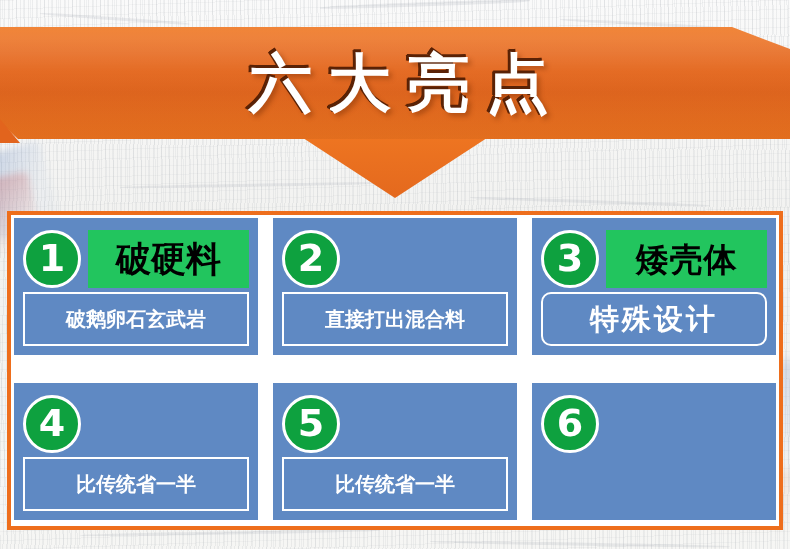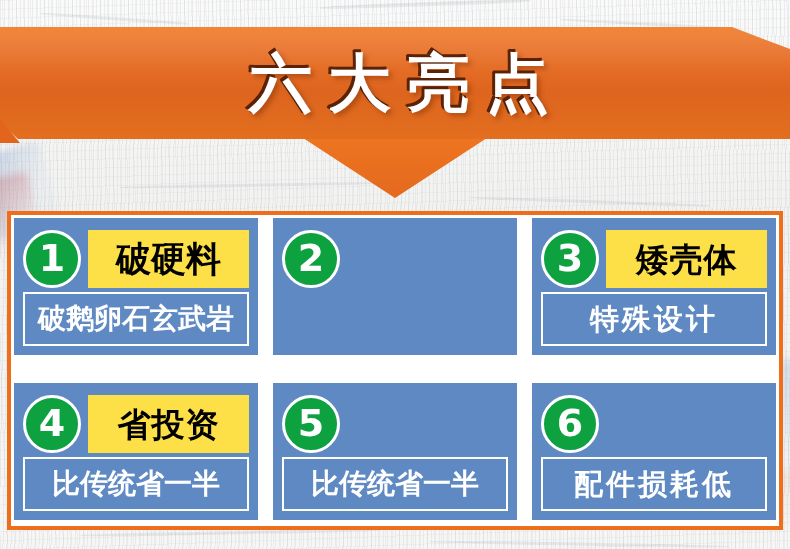--- a/index.html
+++ b/index.html
@@ -114,33 +114,33 @@
   }
   .card-top{display:flex;align-items:center;gap:7px;height:66px;}
   .num-badge{
     width:58px;height:58px;flex:0 0 58px;border-radius:50%;
     background:#0ea13f;border:3px solid #ffffff;box-sizing:border-box;
     display:flex;align-items:center;justify-content:center;
     color:#ffffff;font-size:38px;font-weight:bold;line-height:1;
     padding-bottom:2px;
   }
   .title-badge{
-    flex:1 1 auto;background:#fde047;height:58px;
+    flex:1 1 auto;background:#22c55e;height:58px;
     display:flex;align-items:center;justify-content:center;
     color:#000000;font-weight:bold;font-size:35px;line-height:1;
     letter-spacing:0px;white-space:nowrap;overflow:hidden;
   }
   .title-badge.three{font-size:33px;letter-spacing:1px;}
   .sub-box{
     border:2px solid #ffffff;height:54px;box-sizing:border-box;
     display:flex;align-items:center;justify-content:center;
-    color:#ffffff;font-weight:bold;font-size:28px;line-height:1;
+    color:#ffffff;font-weight:bold;font-size:20px;line-height:1;
     letter-spacing:0px;white-space:nowrap;overflow:hidden;
   }
-  .sub-box.short{font-size:29px;letter-spacing:3px;}
+  .sub-box.short{font-size:29px;letter-spacing:3px;border-radius:10px;}
 </style>
 </head>
 <body>
 
 <div id="bg">
   <div class="tex"></div>
   <div class="streak" style="left:40px;top:12px;width:150px;height:3px;transform:rotate(4deg);"></div>
   <div class="streak" style="left:320px;top:6px;width:210px;height:4px;transform:rotate(-2deg);"></div>
   <div class="streak" style="left:560px;top:18px;width:170px;height:3px;transform:rotate(3deg);"></div>
   <div class="streak" style="left:120px;top:186px;width:260px;height:3px;transform:rotate(-1deg);"></div>
@@ -173,45 +173,44 @@
       <div class="num-badge">1</div>
       <div class="title-badge">破硬料</div>
     </div>
     <div class="sub-box">破鹅卵石玄武岩</div>
   </div>
 
   <div class="card">
     <div class="card-top">
       <div class="num-badge">2</div>
     </div>
+    <div class="sub-box">直接打出混合料</div>
   </div>
 
   <div class="card">
     <div class="card-top">
       <div class="num-badge">3</div>
       <div class="title-badge three">矮壳体</div>
     </div>
     <div class="sub-box short">特殊设计</div>
   </div>
 
   <div class="card">
     <div class="card-top">
       <div class="num-badge">4</div>
-      <div class="title-badge three">省投资</div>
     </div>
     <div class="sub-box">比传统省一半</div>
   </div>
 
   <div class="card">
     <div class="card-top">
       <div class="num-badge">5</div>
     </div>
     <div class="sub-box">比传统省一半</div>
   </div>
 
   <div class="card">
     <div class="card-top">
       <div class="num-badge">6</div>
     </div>
-    <div class="sub-box short">配件损耗低</div>
   </div>
 
 </div>
 
 </body></html>

